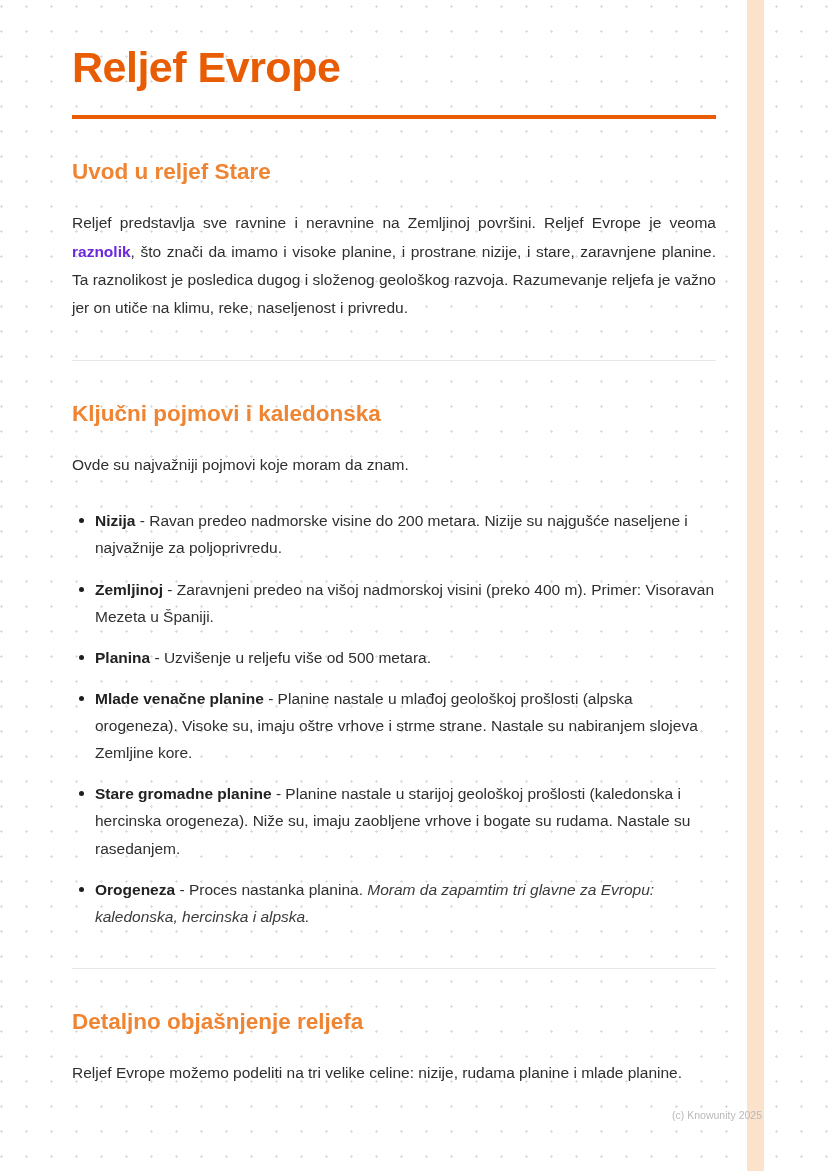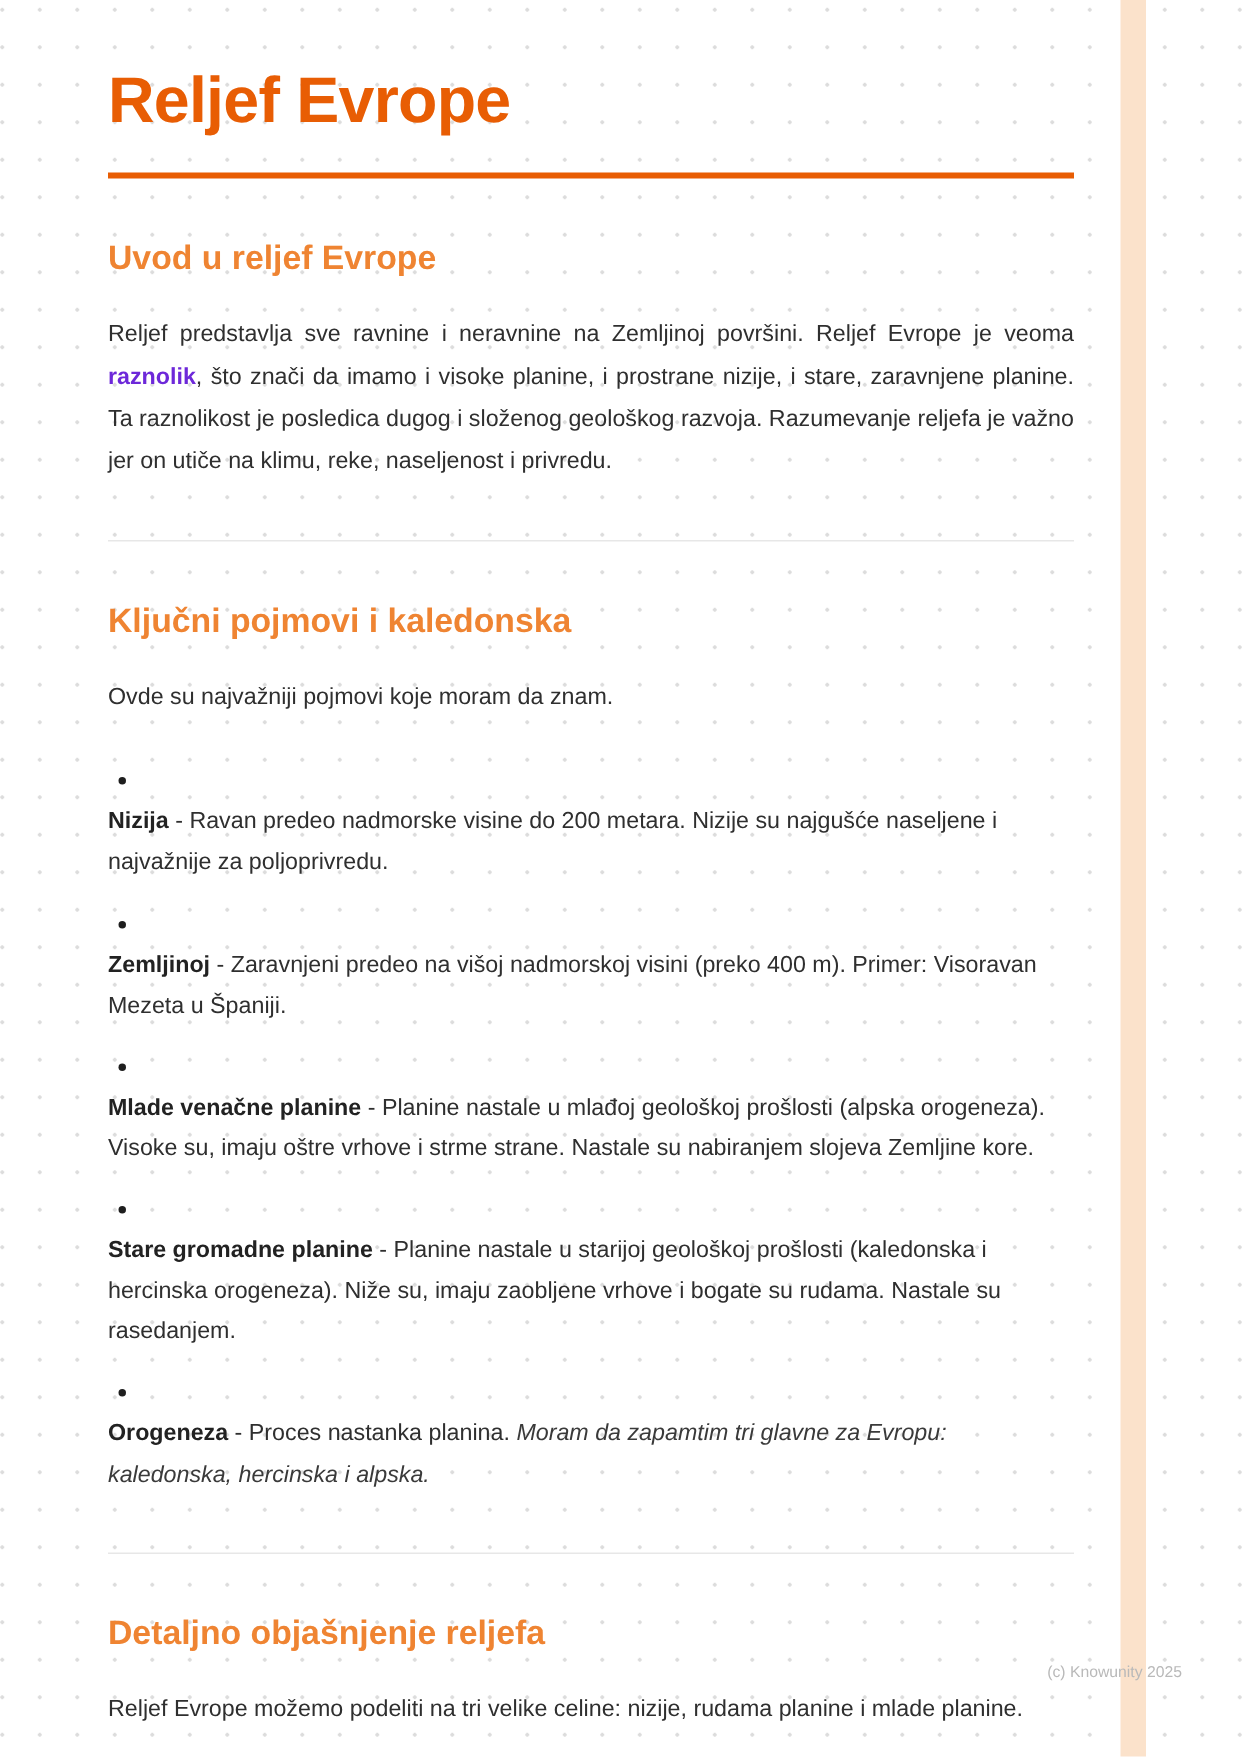--- a/index.html
+++ b/index.html
@@ -74,72 +74,75 @@
     margin-top: 28px;
   }
 
   .term-item {
     display: flex;
     gap: 11px;
     margin-bottom: 14px;
     font-size: 15.5px;
     line-height: 1.75;
     color: var(--text, #2f2f2f);
-    flex-direction: column;
   }
 
   .bullet-dot {
     flex: none;
     width: 5px;
     height: 5px;
     border-radius: 50%;
     background: #1e1e1e;
     margin-top: 11px;
     margin-left: 7px;
   }
 
   .term-item strong { font-weight: 700; color: #222222; }
   .term-item em { font-style: italic; color: #3a3a3a; }
   .body-paragraph strong { font-weight: 700; color: #6d28d9; }
 
   .page-footer {
     position: absolute;
-    right: 40px;
+    right: 66px;
     bottom: 50px;
     font-size: 10.5px;
     color: var(--muted, #b9b9b9);
     z-index: 2;
   }
 </style>
 </head>
 <body>
 
 <div class="page-margin-stripe"></div>
 
 <div class="content">
 
   <h1 class="page-title">Reljef Evrope</h1>
   <hr class="title-rule">
 
-  <h2 class="section-heading">Uvod u reljef Evrope</h2>
+  <h2 class="section-heading">Uvod u reljef Stare</h2>
   <p class="body-paragraph justified"><span>Reljef predstavlja sve ravnine i neravnine na Zemljinoj površini. Reljef Evrope je veoma </span><strong>raznolik</strong><span>, što znači da imamo i visoke planine, i prostrane nizije, i stare, zaravnjene planine. Ta raznolikost je posledica dugog i složenog geološkog razvoja. Razumevanje reljefa je važno jer on utiče na klimu, reke, naseljenost i privredu.</span></p>
 
   <hr class="section-divider">
 
   <h2 class="section-heading">Ključni pojmovi i kaledonska</h2>
   <p class="body-paragraph">Ovde su najvažniji pojmovi koje moram da znam.</p>
 
   <ul class="terms-list">
       <li class="term-item">
     <span class="bullet-dot"></span>
     <span><strong>Nizija</strong><span><span> - Ravan predeo nadmorske visine do 200 metara. Nizije su najgušće naseljene i najvažnije za poljoprivredu.</span></span></span>
   </li>
       <li class="term-item">
     <span class="bullet-dot"></span>
     <span><strong>Zemljinoj</strong><span><span> - Zaravnjeni predeo na višoj nadmorskoj visini (preko 400 m). Primer: Visoravan Mezeta u Španiji.</span></span></span>
+  </li>
+      <li class="term-item">
+    <span class="bullet-dot"></span>
+    <span><strong>Planina</strong><span><span> - Uzvišenje u reljefu više od 500 metara.</span></span></span>
   </li>
       <li class="term-item">
     <span class="bullet-dot"></span>
     <span><strong>Mlade venačne planine</strong><span><span> - Planine nastale u mlađoj geološkoj prošlosti (alpska orogeneza). Visoke su, imaju oštre vrhove i strme strane. Nastale su nabiranjem slojeva Zemljine kore.</span></span></span>
   </li>
       <li class="term-item">
     <span class="bullet-dot"></span>
     <span><strong>Stare gromadne planine</strong><span><span> - Planine nastale u starijoj geološkoj prošlosti (kaledonska i hercinska orogeneza). Niže su, imaju zaobljene vrhove i bogate su rudama. Nastale su rasedanjem.</span></span></span>
   </li>
       <li class="term-item">

